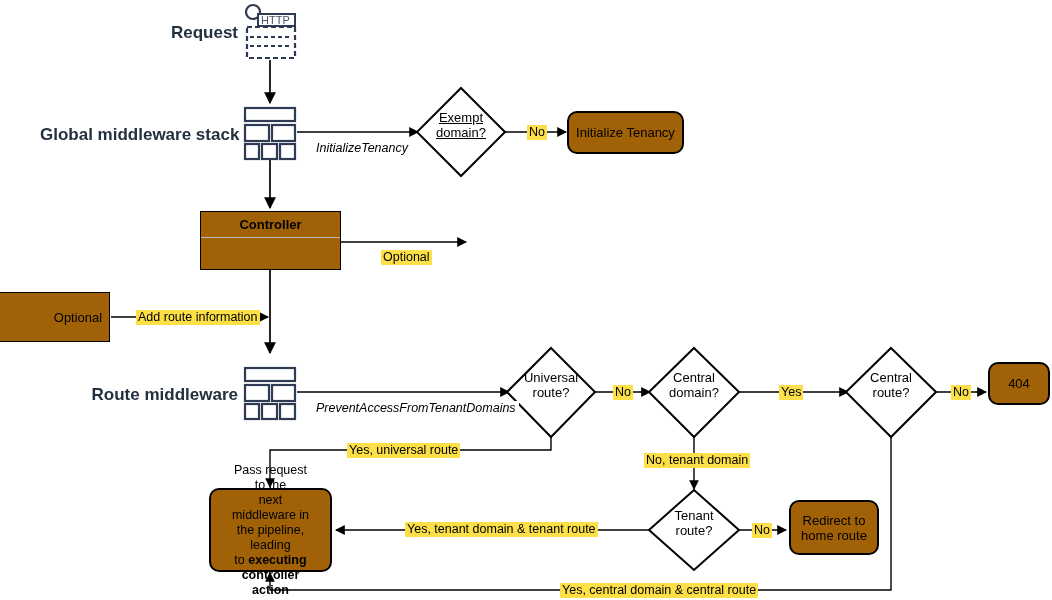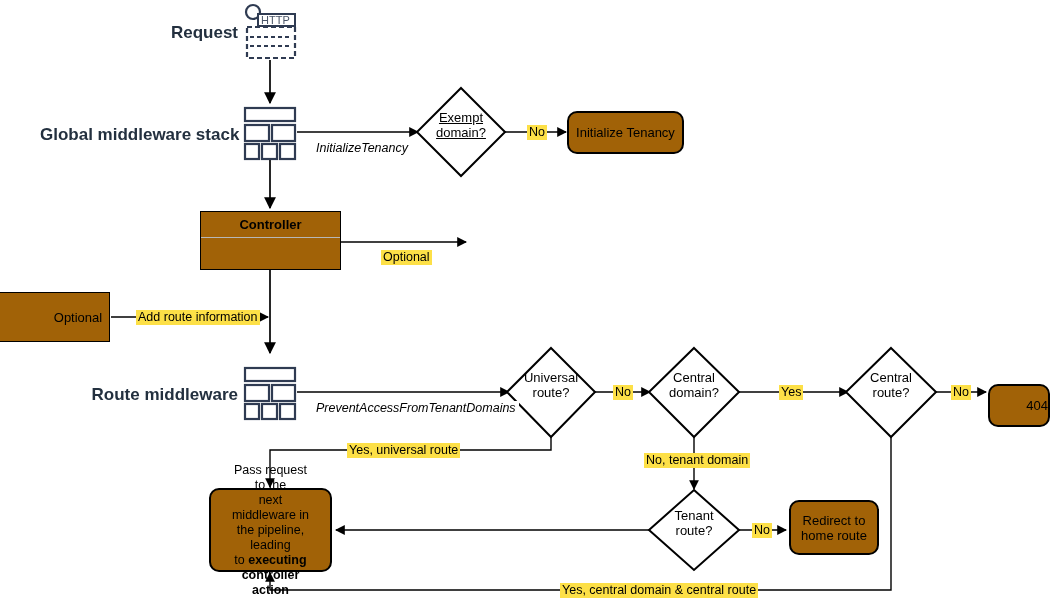--- a/index.html
+++ b/index.html
@@ -241,38 +241,39 @@
   <div class="diamond-text" style="left:644px; top:370px; width:100px;">Central
 domain?</div>
 
   <div class="label-plain" style="left:779px; top:385px;">Yes</div>
 
   <div class="diamond-text" style="left:841px; top:370px; width:100px;">Central
 route?</div>
 
   <div class="label-plain" style="left:951px; top:385px;">No</div>
 
-  <div class="node rect-round" style="left:988px; top:384px; width:62px; height:43px;justify-content:flex-end;">
+  <div class="node rect-round" style="left:988px; top:362px; width:62px; height:43px;">
     <span>404</span>
   </div>
 
   <div class="label-plain" style="left:644px; top:453px;">No, tenant domain</div>
 
   <div class="diamond-text" style="left:644px; top:508px; width:100px;">Tenant
 route?</div>
 
   <div class="label-plain" style="left:752px; top:523px;">No</div>
 
   <div class="node rect-round" style="left:789px; top:500px; width:90px; height:55px; white-space:pre-line;">
     <span>Redirect to
 home route</span>
   </div>
 
   <div class="label-plain" style="left:347px; top:443px;">Yes, universal route</div>
 
+  <div class="label-plain" style="left:405px; top:522px;">Yes, tenant domain &amp; tenant route</div>
 
   <div class="label-plain" style="left:560px; top:583px;">Yes, central domain &amp; central route</div>
 
   <div class="node rect-round" style="left:209px; top:488px; width:123px; height:84px;">
     <div class="pass-box-text">
       <span>Pass request to the</span><br>
       <span>next middleware in</span><br>
       <span>the pipeline, leading</span><br>
       <span>to </span><b>executing</b><br>
       <b>controller action</b>

